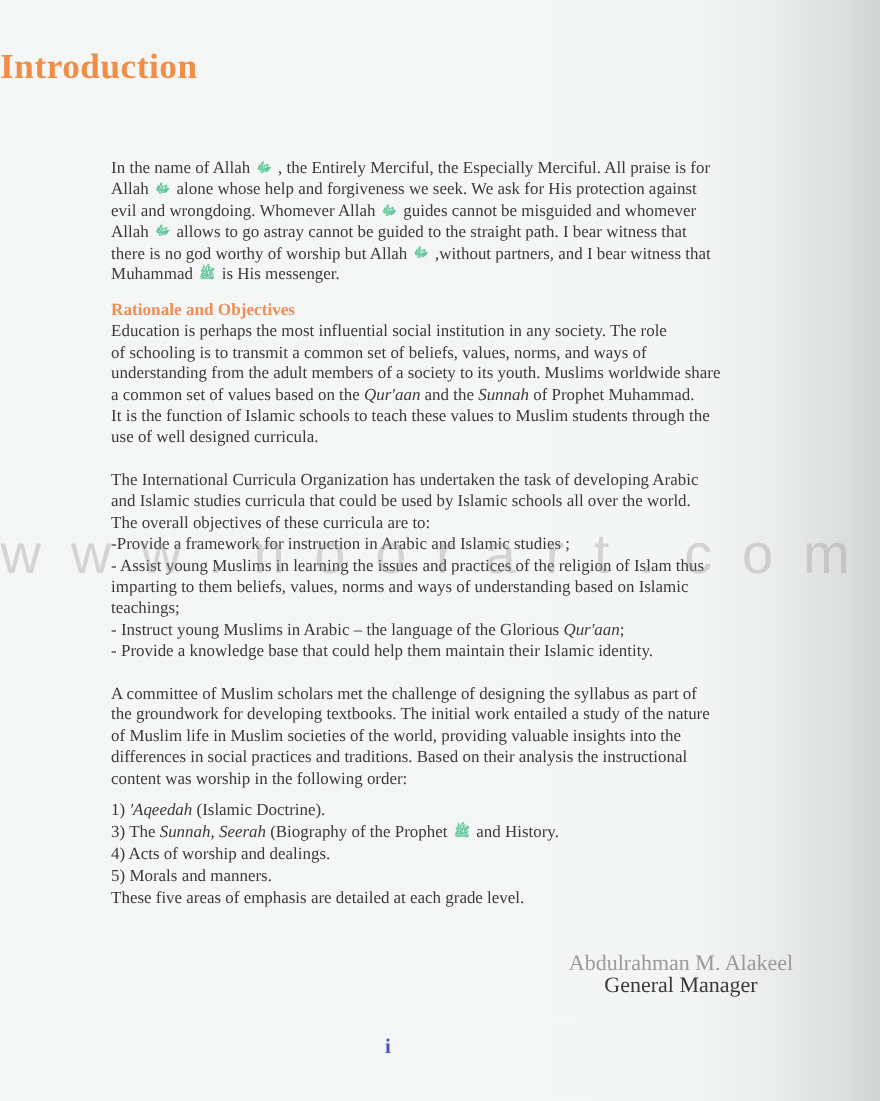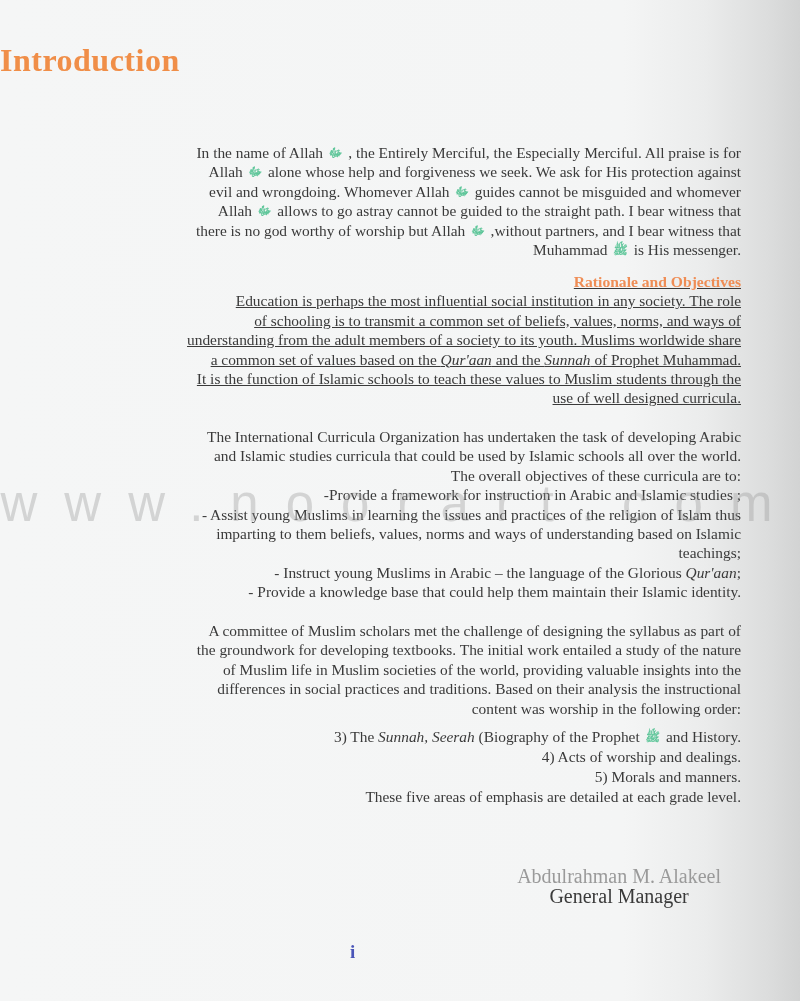--- a/index.html
+++ b/index.html
@@ -8,21 +8,21 @@
       background: linear-gradient(to right, #f5f6f6 0%, #f4f5f5 78%, #ebecec 88%, #dcdddd 96%, #d2d3d3 100%);
       font-family: "Liberation Serif", "DejaVu Serif", serif;
       color: #3a3a3a;
     }
     .page { position: absolute; left: 0; top: 0; width: 800px; height: 1001px; }
     .title {
       position: absolute; left: 0; right: 0; top: 42px; text-align: left;
       font-size: 32px; font-weight: bold; color: #f08e48; letter-spacing: 0.5px;
     }
     .block { position: absolute; left: 101px; width: 640px; font-size: 15.4px; line-height: 19.4px; }
-    .line { white-space: nowrap; height: 19.4px; text-align: right; }
+    .line { white-space: nowrap; height: 19.4px; }
     .heading { color: #ef8d55; font-weight: bold; font-size: 15.6px; }
     .pbuh {
       display: inline-block; color: #5fc69a; font-size: 12px; font-weight: bold;
       transform: translateY(-1px); margin: 0 2px; letter-spacing: -1px;
     }
     .signature { position: absolute; right: 79px; top: 866px; text-align: center; font-size: 20px; line-height: 20px; }
     .sig-name { color: #9a9a9a; }
     .sig-role { color: #3a3a3a; }
     .page-num {
       position: absolute; left: 350px; top: 941px; font-size: 19px; font-weight: bold;
@@ -45,21 +45,21 @@
 
   <div class="block" style="top:143px;">
     <div class="line"><span>In the name of Allah </span><span class="pbuh">ﷻ</span><span> , the Entirely Merciful, the Especially Merciful. All praise is for</span></div>
     <div class="line"><span>Allah </span><span class="pbuh">ﷻ</span><span> alone whose help and forgiveness we seek. We ask for His protection against</span></div>
     <div class="line"><span>evil and  wrongdoing. Whomever Allah </span><span class="pbuh">ﷻ</span><span> guides cannot be misguided and whomever</span></div>
     <div class="line"><span>Allah </span><span class="pbuh">ﷻ</span><span> allows to go astray cannot be guided to the straight path. I bear witness that</span></div>
     <div class="line"><span>there is no god worthy of worship but Allah </span><span class="pbuh">ﷻ</span><span> ,without partners, and I bear witness that</span></div>
     <div class="line"><span>Muhammad </span><span class="pbuh">ﷺ</span><span> is His messenger.</span></div>
   </div>
 
-  <div class="block" style="top:272px;text-decoration:underline;">
+  <div class="block" style="top:272px;">
     <div class="line heading">Rationale and Objectives</div>
     <div class="line">Education is perhaps the most influential social institution in any society. The role</div>
     <div class="line">of schooling is to transmit a common set of beliefs, values, norms, and ways of</div>
     <div class="line">understanding from the adult members of a society to its youth. Muslims worldwide share</div>
     <div class="line"><span>a common set of values based on the </span><i>Qur'aan</i><span> and the </span><i>Sunnah</i><span> of Prophet Muhammad.</span></div>
     <div class="line">It is the function of Islamic schools to teach these values to Muslim students through the</div>
     <div class="line">use of well designed curricula.</div>
   </div>
 
   <div class="block" style="top:427px;">
@@ -76,20 +76,21 @@
 
   <div class="block" style="top:621px;">
     <div class="line">A committee of Muslim scholars met the challenge of designing the syllabus as part of</div>
     <div class="line">the groundwork for developing textbooks. The initial work entailed a study of the nature</div>
     <div class="line">of Muslim life in Muslim societies of the world, providing valuable insights into the</div>
     <div class="line">differences in social practices and traditions. Based on their analysis the instructional</div>
     <div class="line">content was worship in the following order:</div>
   </div>
 
   <div class="block" style="top:727px; line-height:20px;">
+    <div class="line" style="height:20px"><span>1) </span><i>'Aqeedah</i><span> (Islamic Doctrine).</span></div>
     <div class="line" style="height:20px"><span>3) The </span><i>Sunnah, Seerah</i><span> (Biography of the Prophet </span><span class="pbuh">ﷺ</span><span> and History.</span></div>
     <div class="line" style="height:20px">4) Acts of worship and dealings.</div>
     <div class="line" style="height:20px">5) Morals and manners.</div>
     <div class="line" style="height:20px">These five areas of emphasis are detailed at each grade level.</div>
   </div>
 
   <div class="signature">
     <div class="sig-name">Abdulrahman M. Alakeel</div>
     <div class="sig-role">General Manager</div>
   </div>

